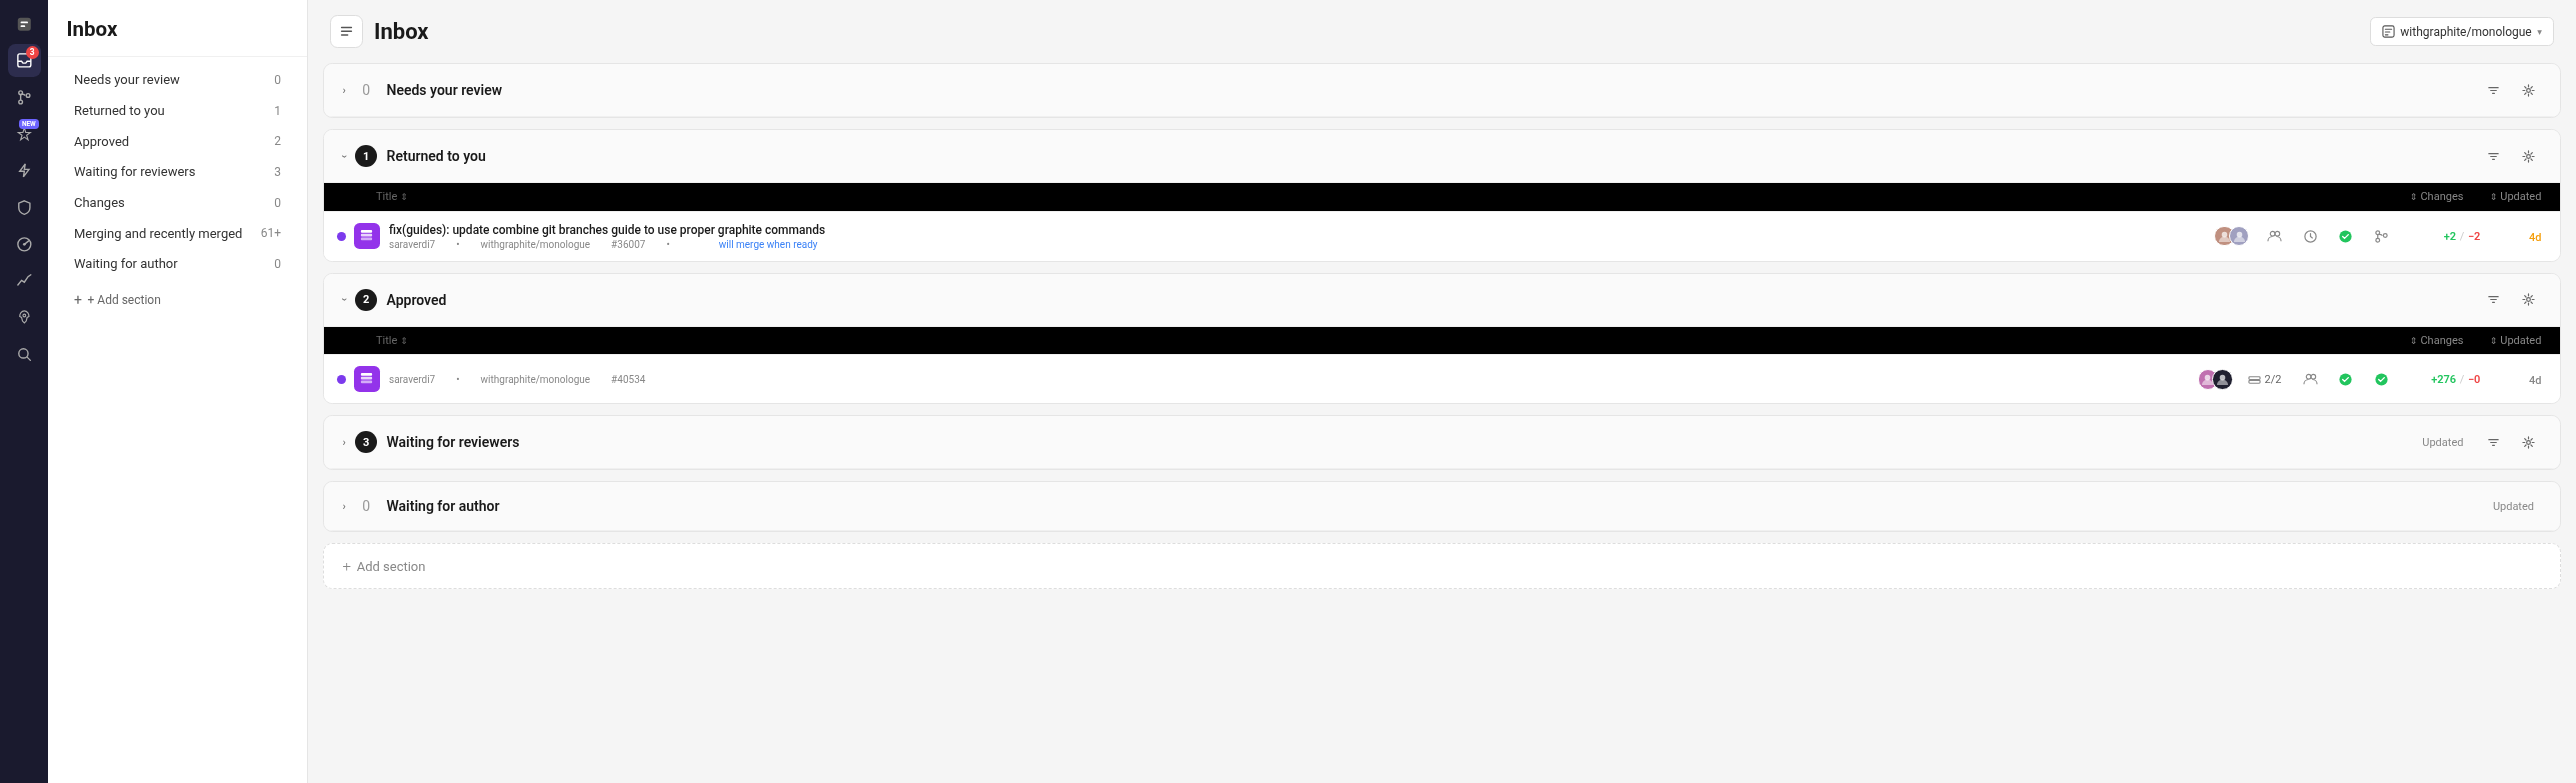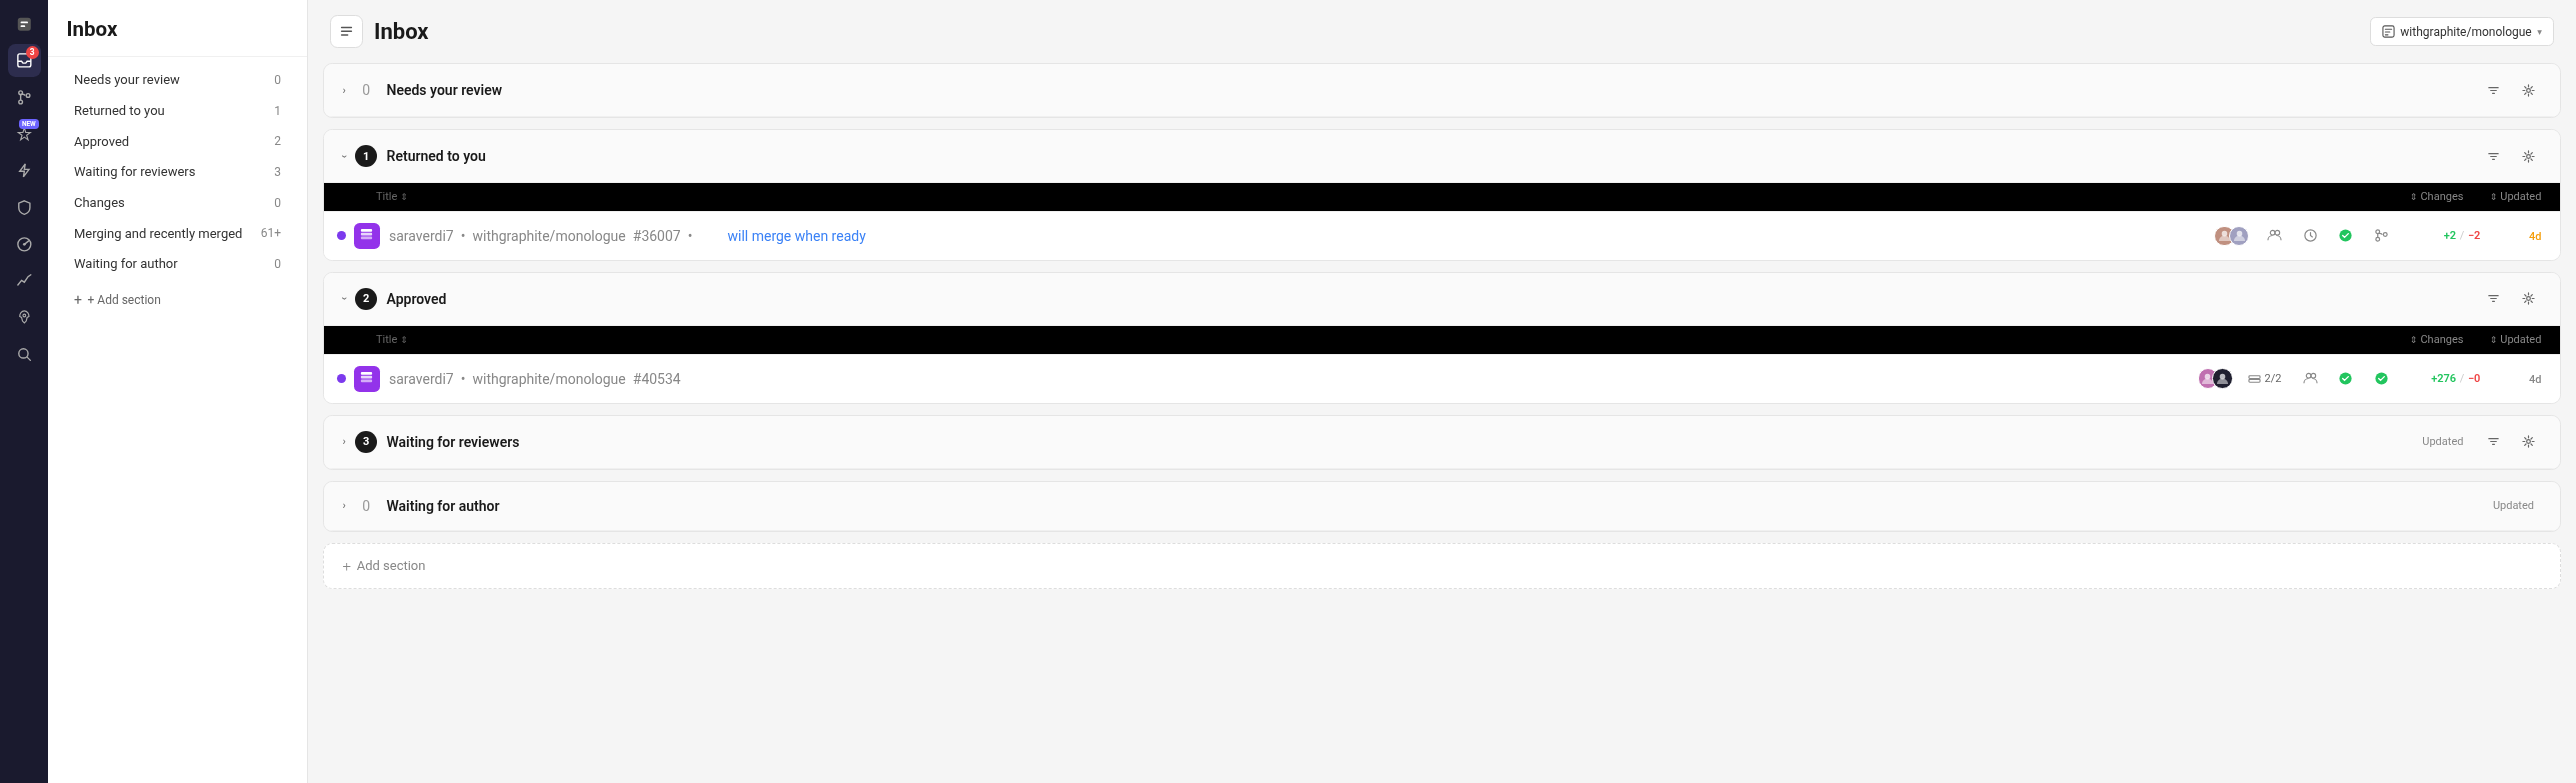--- a/index.html
+++ b/index.html
@@ -276,25 +276,25 @@
     .pr-title {
       font-size: 12px;
       font-weight: 500;
       color: #1a1a1a;
       margin-bottom: 1.9px;
       white-space: nowrap;
       overflow: hidden;
       text-overflow: ellipsis;
     }
     .pr-meta {
-      font-size: 14px;
+      font-size: 10px;
       color: #888;
       display: flex;
       align-items: center;
-      gap: 7px;
+      gap: 21px;
     }
     .pr-meta a { color: #3b82f6; text-decoration: none; margin-left: 28px; }
     .pr-right {
       display: flex;
       align-items: center;
       gap: 15px;
     }
 
     .changes-cell {
       display: flex;
@@ -542,20 +542,21 @@
     <div class="pr-row">
       <span class="pr-status-dot purple"></span>
       <div class="stack-avatar">
         <svg viewBox="0 0 16 16" fill="none" width="15" height="15">
           <rect x="2" y="9" width="12" height="3" rx="1" fill="#fff" opacity="0.6"></rect>
           <rect x="2" y="5" width="12" height="3" rx="1" fill="#fff" opacity="0.8"></rect>
           <rect x="2" y="1" width="12" height="3" rx="1" fill="#fff"></rect>
         </svg>
       </div>
       <div class="pr-info">
+        <div class="pr-title">fix(guides): update combine git branches guide to use proper graphite commands</div>
         <div class="pr-meta">
           <span>saraverdi7</span>
           <span>•</span>
           <span>withgraphite/monologue</span>
           <span>#36007</span>
           <span>•</span>
           <a href="#">will merge when ready</a>
         </div>
       </div>
       <div class="pr-right">

